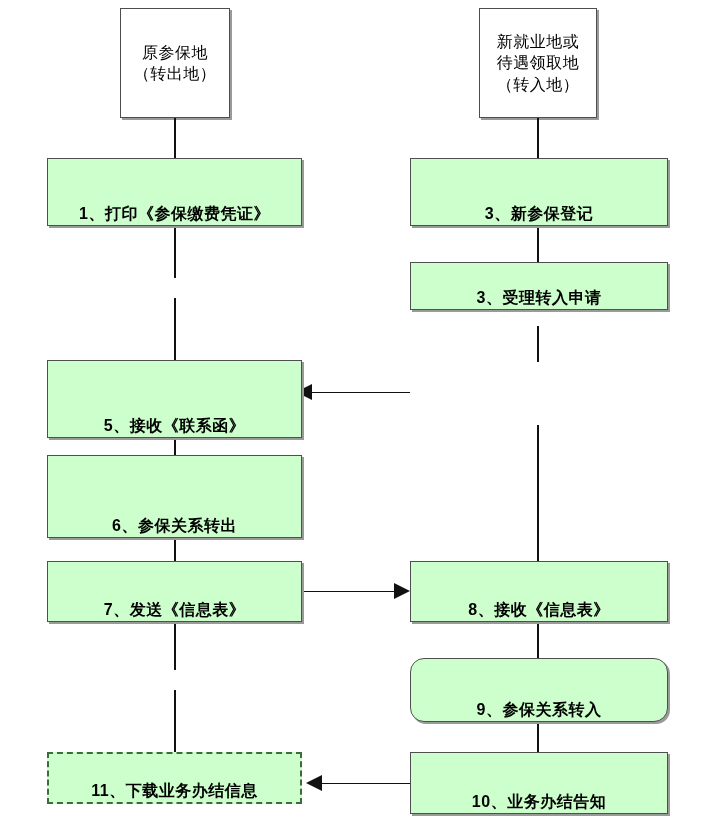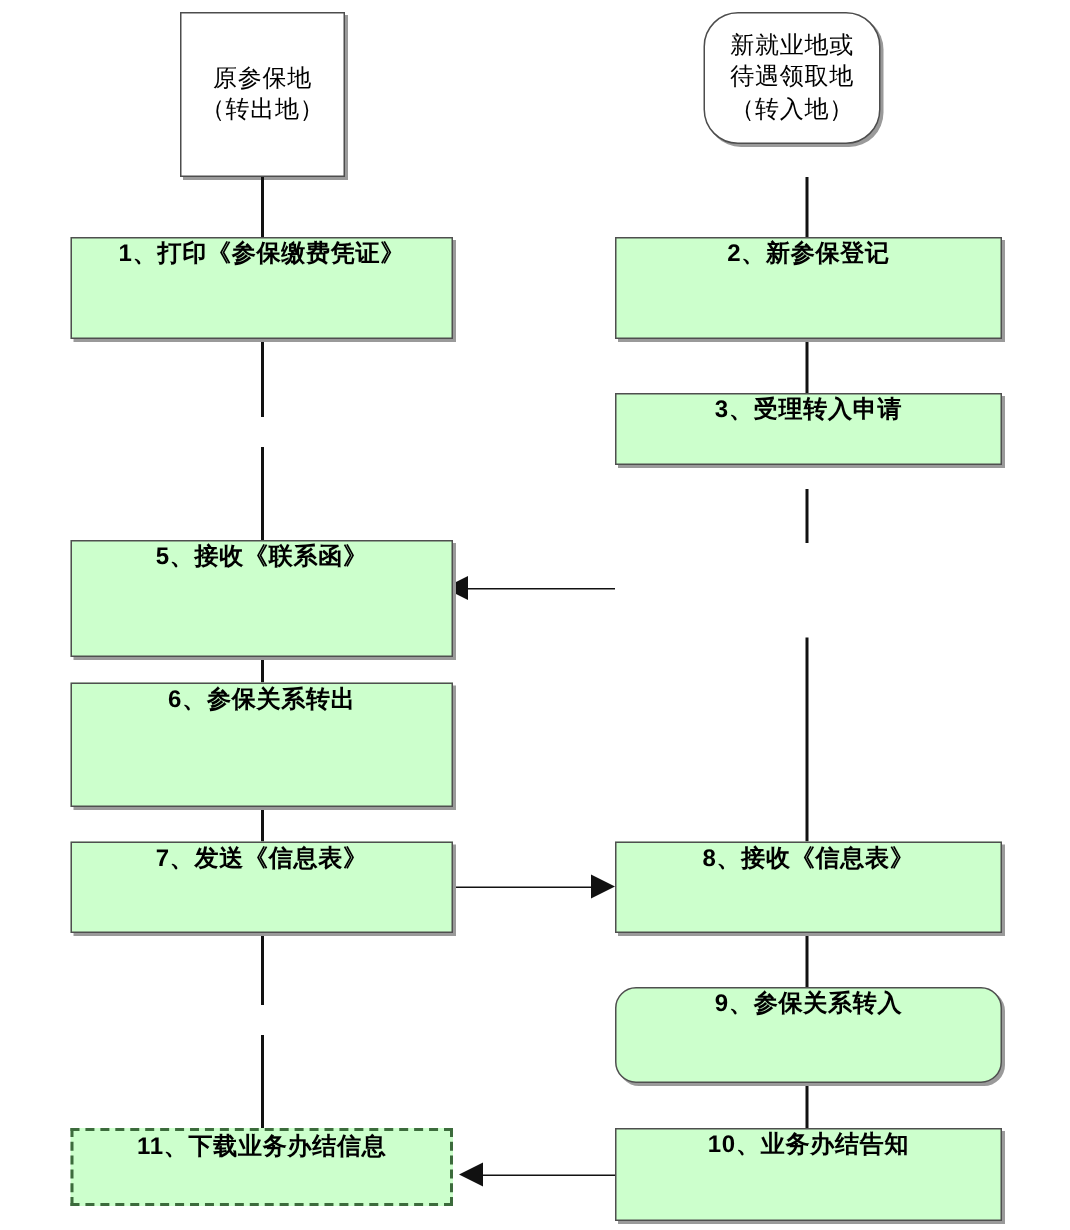--- a/index.html
+++ b/index.html
@@ -38,21 +38,21 @@
   .header-box .line { display: block; white-space: nowrap; }
 
   
   .proc-box {
     position: absolute;
     box-sizing: border-box;
     background: #ccffcc;
     border: 1px solid #4f4f4f;
     box-shadow: 2px 2px 0 0 #9a9a9a;
     display: flex;
-    align-items: flex-start;
+    align-items: flex-end;
     justify-content: center;
     text-align: center;
     color: #000000;
     font-size: 16px;
     font-weight: bold;
     letter-spacing: 0.5px;
     white-space: nowrap;
   }
   .proc-box.dashed {
     border: 2px dashed #3c6b3c;
@@ -89,21 +89,21 @@
 </head>
 <body>
 
 <div id="canvas">
 
   <div class="header-box" style="left:120px; top:8px; width:110px; height:110px;">
     <span class="line">原参保地</span>
     <span class="line">（转出地）</span>
   </div>
 
-  <div class="header-box" style="left:469px; top:8px; width:118px; height:88px;border-radius:23px;">
+  <div class="header-box" style="left:479px; top:8px; width:118px; height:110px;">
     <span class="line">新就业地或</span>
     <span class="line">待遇领取地</span>
     <span class="line">（转入地）</span>
   </div>
 
   <div class="vline" style="left:174px; top:118px; height:40px;"></div>
 
   <div class="vline" style="left:174px; top:226px; height:52px;"></div>
   <div class="vline" style="left:174px; top:298px; height:62px;"></div>
 
@@ -149,21 +149,21 @@
 
   <div class="proc-box" style="left:47px; top:561px; width:255px; height:61px;">
     <span>7、发送《信息表》</span>
   </div>
 
   <div class="proc-box dashed" style="left:47px; top:752px; width:255px; height:52px;">
     <span>11、下载业务办结信息</span>
   </div>
 
   <div class="proc-box" style="left:410px; top:158px; width:258px; height:68px;">
-    <span>2、新参保登记</span>
+    <span>3、新参保登记</span>
   </div>
 
   <div class="proc-box" style="left:410px; top:262px; width:258px; height:48px;">
     <span>3、受理转入申请</span>
   </div>
 
 
   <div class="proc-box" style="left:410px; top:561px; width:258px; height:61px;">
     <span>8、接收《信息表》</span>
   </div>

